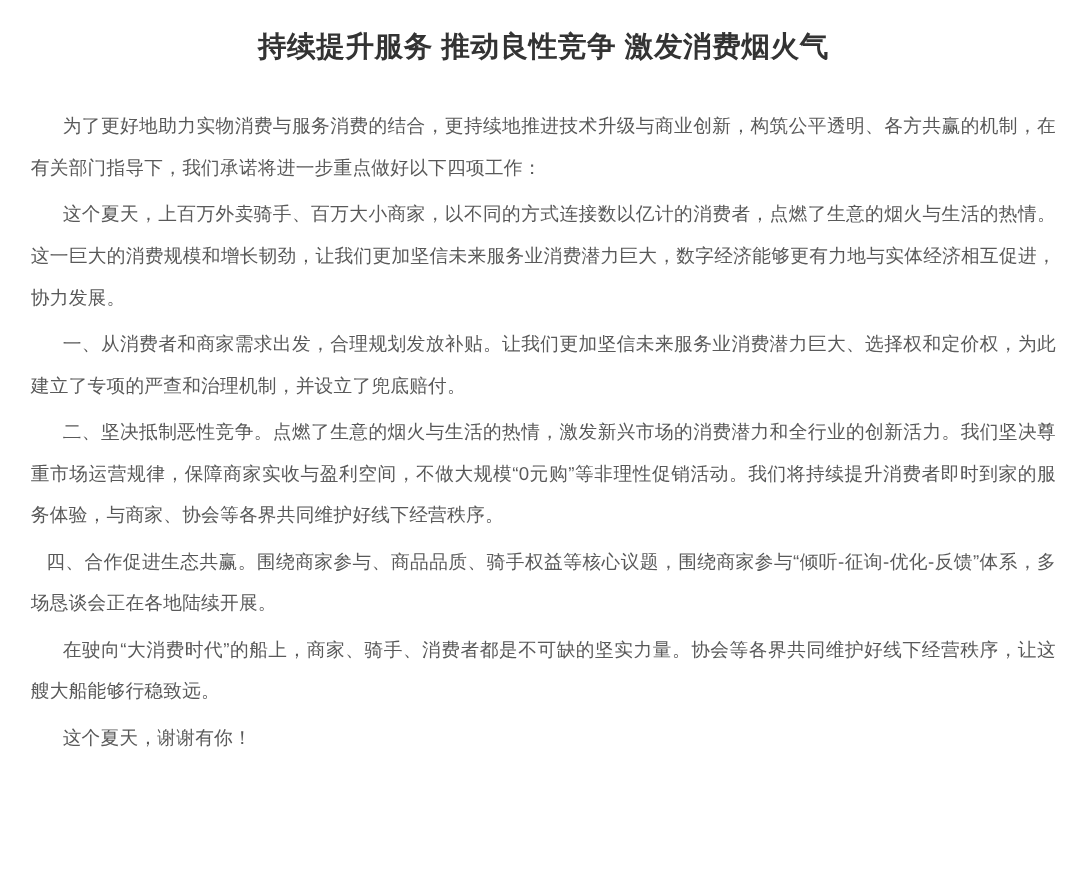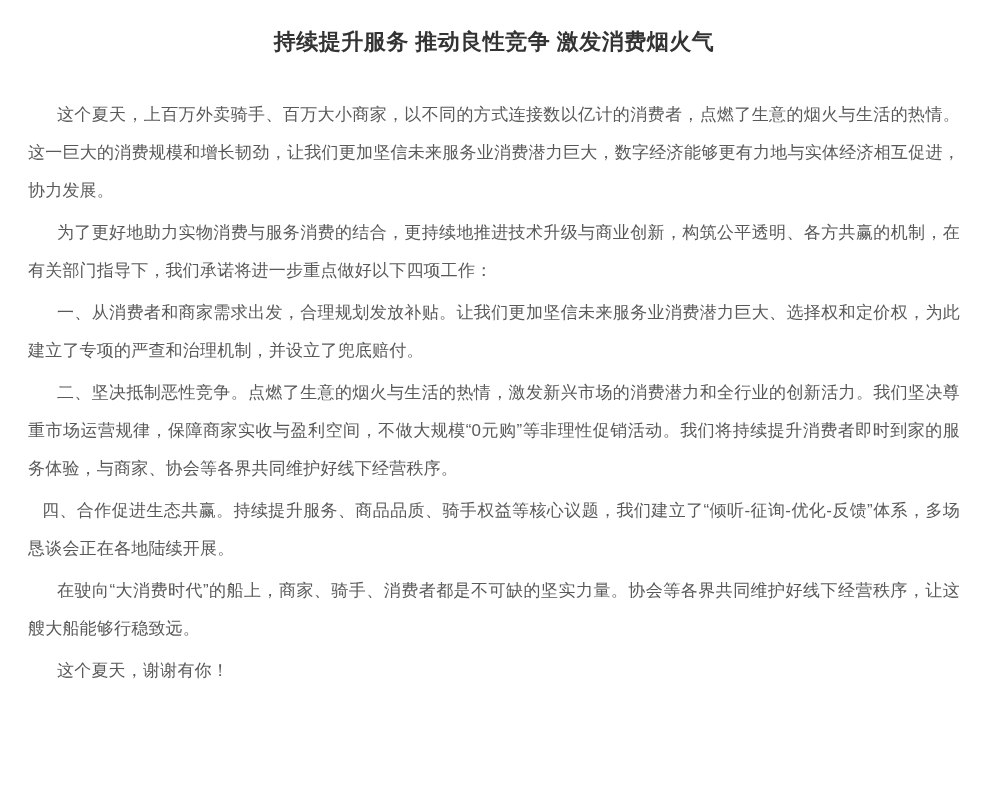--- a/index.html
+++ b/index.html
@@ -13,21 +13,21 @@
     overflow: hidden;
     font-family: "Liberation Sans", "DejaVu Sans", sans-serif;
   }
   .article {
     box-sizing: border-box;
     width: 988px;
     padding: 24px 28px 0 28px;
   }
   .article-title {
     margin: 0 0 36px 0;
-    font-size: 22px;
+    font-size: 26px;
     line-height: 36px;
     font-weight: bold;
     text-align: center;
     color: #333333;
     letter-spacing: 0.5px;
   }
   .article-body p {
     margin: 0 0 4px 0;
     font-size: 17px;
     line-height: 38px;
@@ -40,21 +40,21 @@
     text-indent: 14px;
   }
 </style>
 </head>
 <body>
 
 <div class="article">
   <h1 class="article-title">持续提升服务 推动良性竞争 激发消费烟火气</h1>
 
   <div class="article-body">
+    <p>为了更好地助力实物消费与服务消费的结合，更持续地推进技术升级与商业创新，构筑公平透明、各方共赢的机制，在有关部门指导下，我们承诺将进一步重点做好以下四项工作：</p>
     <p>这个夏天，上百万外卖骑手、百万大小商家，以不同的方式连接数以亿计的消费者，点燃了生意的烟火与生活的热情。这一巨大的消费规模和增长韧劲，让我们更加坚信未来服务业消费潜力巨大，数字经济能够更有力地与实体经济相互促进，协力发展。</p>
-    <p>为了更好地助力实物消费与服务消费的结合，更持续地推进技术升级与商业创新，构筑公平透明、各方共赢的机制，在有关部门指导下，我们承诺将进一步重点做好以下四项工作：</p>
     <p>一、从消费者和商家需求出发，合理规划发放补贴。让我们更加坚信未来服务业消费潜力巨大、选择权和定价权，为此建立了专项的严查和治理机制，并设立了兜底赔付。</p>
     <p>二、坚决抵制恶性竞争。点燃了生意的烟火与生活的热情，激发新兴市场的消费潜力和全行业的创新活力。我们坚决尊重市场运营规律，保障商家实收与盈利空间，不做大规模“0元购”等非理性促销活动。我们将持续提升消费者即时到家的服务体验，与商家、协会等各界共同维护好线下经营秩序。</p>
-    <p class="indent-small">四、合作促进生态共赢。持续提升服务、商品品质、骑手权益等核心议题，我们建立了“倾听-征询-优化-反馈”体系，多场恳谈会正在各地陆续开展。</p>
+    <p class="indent-small">四、合作促进生态共赢。围绕商家参与、商品品质、骑手权益等核心议题，围绕商家参与“倾听-征询-优化-反馈”体系，多场恳谈会正在各地陆续开展。</p>
     <p>在驶向“大消费时代”的船上，商家、骑手、消费者都是不可缺的坚实力量。协会等各界共同维护好线下经营秩序，让这艘大船能够行稳致远。</p>
     <p>这个夏天，谢谢有你！</p>
   </div>
 </div>
 
 </body></html>

